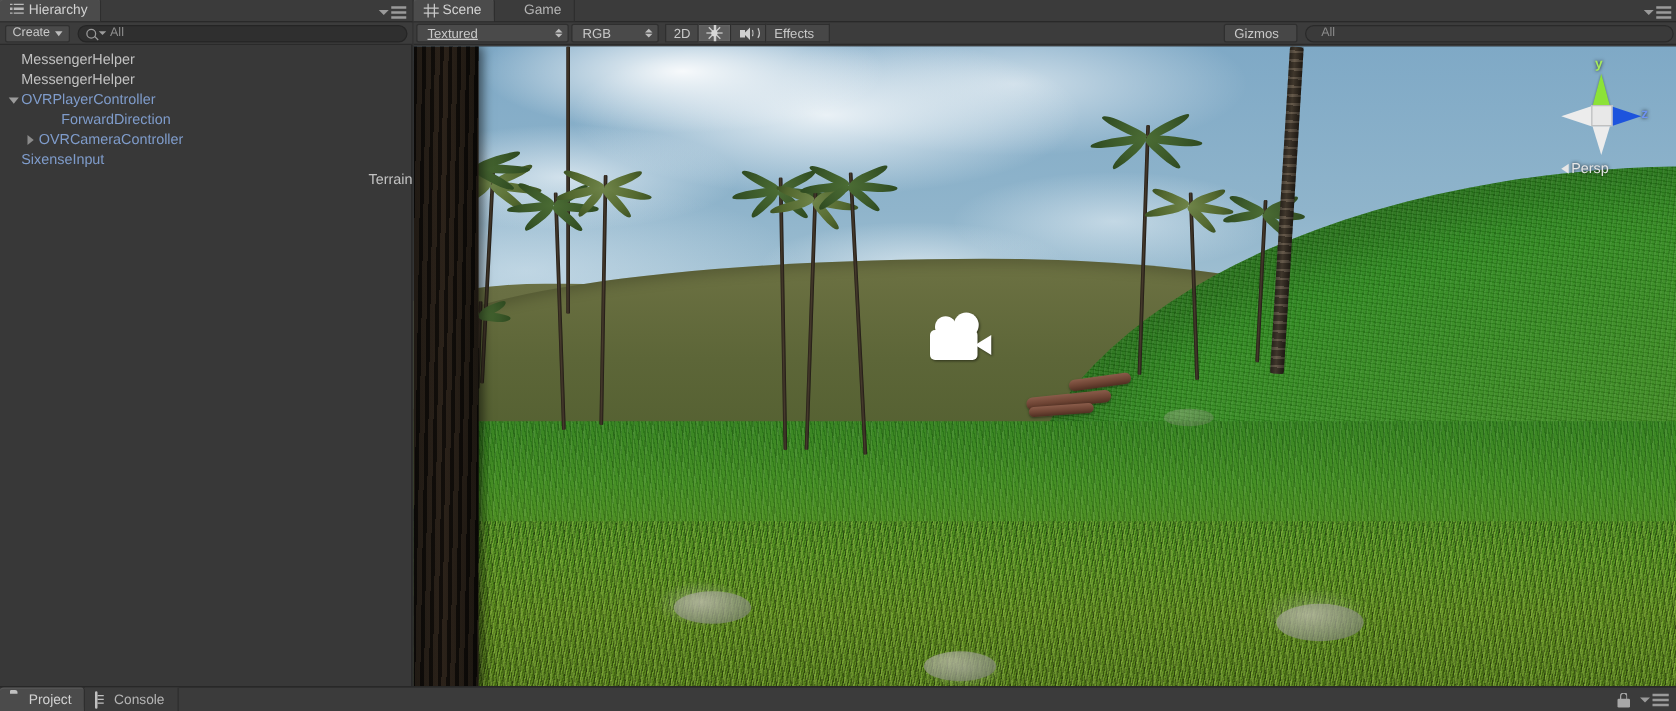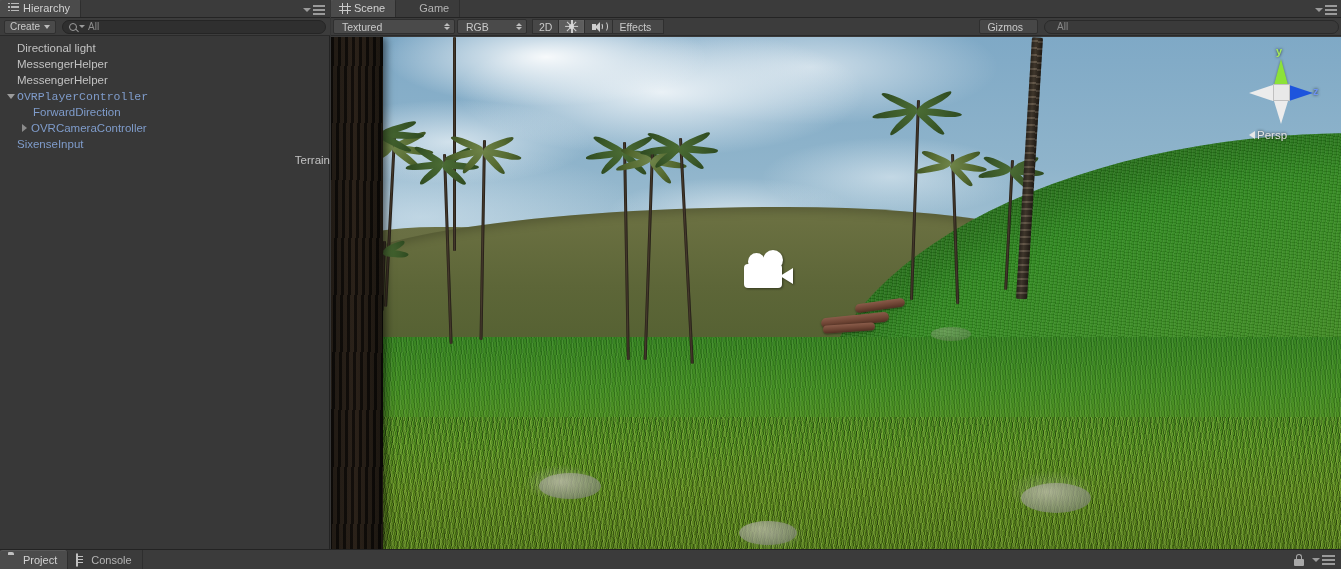--- a/index.html
+++ b/index.html
@@ -492,37 +492,33 @@
       <div class="searchfield">
         <span class="mag"></span>
         <span class="sdrop"></span>
         <span>All</span>
       </div>
     </div>
 
     <div id="h-tree">
         <div class="hrow" style="padding-left: 4px;">
           <span class="twisty"></span>
-          <span>Directional light</span>
+          <span>MessengerHelper</span>
         </div>
         <div class="hrow" style="padding-left: 4px;">
           <span class="twisty"></span>
           <span>MessengerHelper</span>
         </div>
-        <div class="hrow" style="padding-left: 4px;">
-          <span class="twisty"></span>
-          <span>MessengerHelper</span>
-        </div>
-        <div class="hrow prefab" style="padding-left: 4px; font-family: Liberation Mono, monospace;">
+        <div class="hrow prefab" style="padding-left: 4px;">
           <span class="twisty">
             <span class="tri-down"></span>
           </span>
           <span>OVRPlayerController</span>
         </div>
-        <div class="hrow prefab" style="padding-left: 20px;">
+        <div class="hrow prefab" style="padding-left: 36px;">
           <span class="twisty"></span>
           <span>ForwardDirection</span>
         </div>
         <div class="hrow prefab" style="padding-left: 18px;">
           <span class="twisty">
             <span class="tri-right"></span>
           </span>
           <span>OVRCameraController</span>
         </div>
         <div class="hrow prefab" style="padding-left: 4px;">
@@ -556,21 +552,21 @@
     <div class="panel-menu" style="right:4px;">
       <span class="caret"></span>
       <span class="burger">
           <i></i>
           <i></i>
           <i></i>
         </span>
     </div>
 
     <div id="s-toolbar">
-      <div class="popup" style="width:122px;">
+      <div class="popup" style="width:122px;text-decoration:underline;">
         <span>Textured</span>
         <span class="dbl">
             <span class="up"></span>
             <span class="dn"></span>
           </span>
       </div>
       <div class="popup" style="width:70px;">
         <span>RGB</span>
         <span class="dbl">
             <span class="up"></span>

